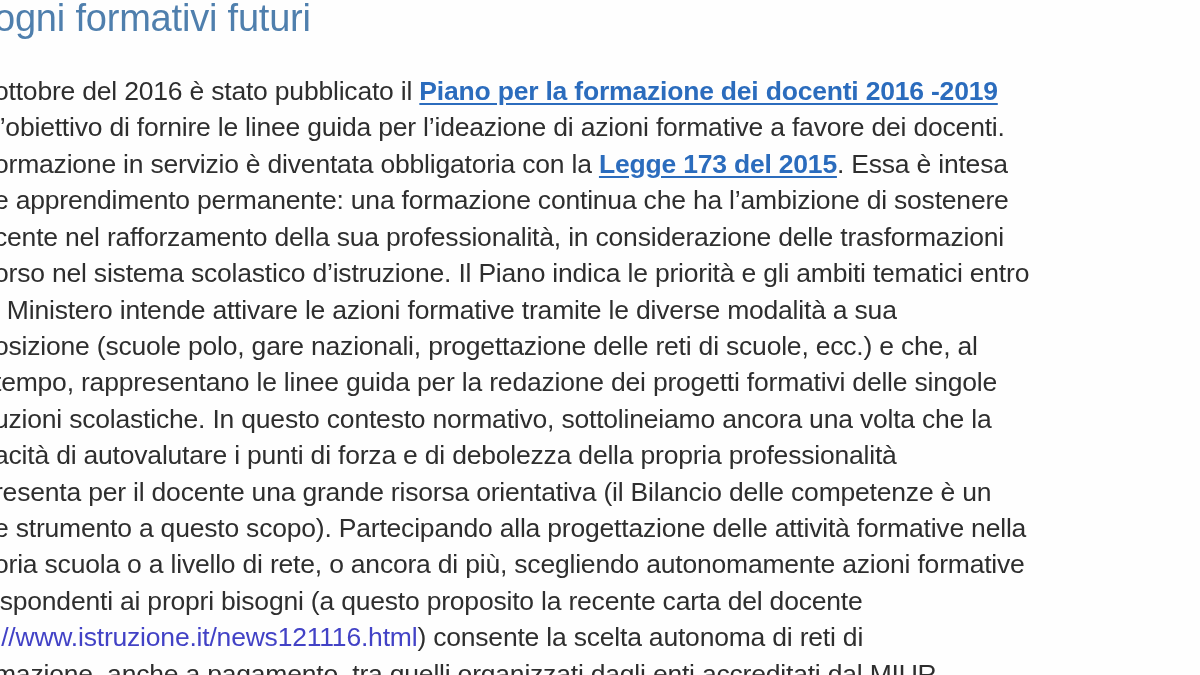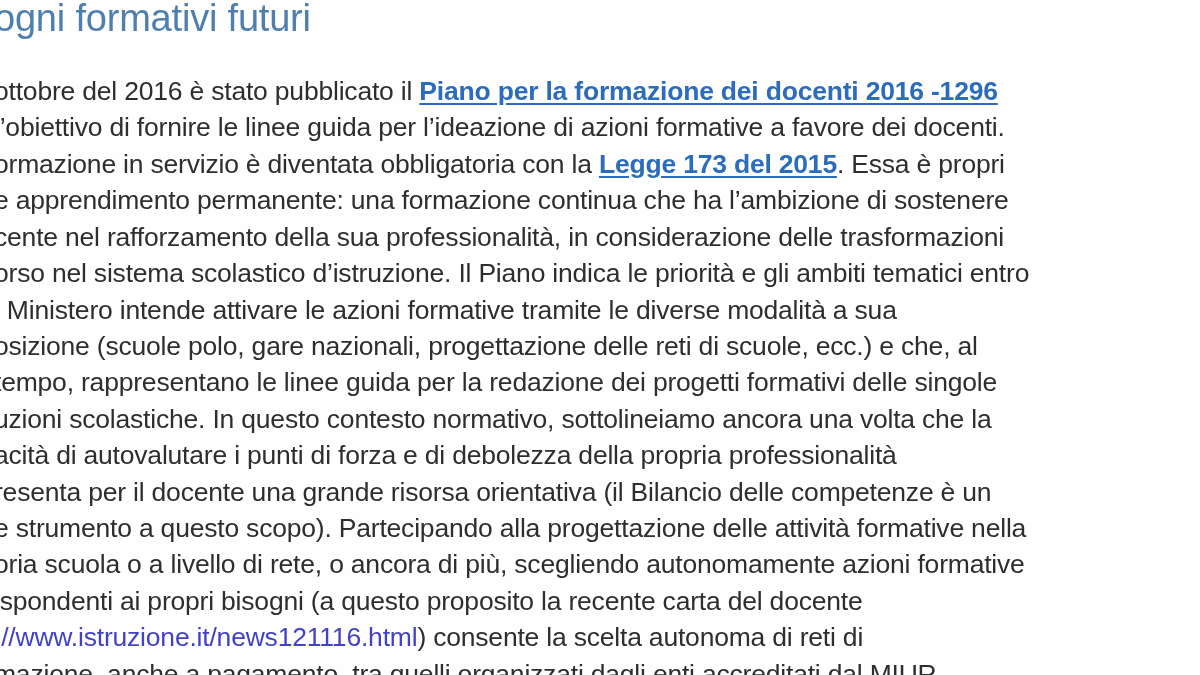--- a/index.html
+++ b/index.html
@@ -49,25 +49,25 @@
 <body>
 
 <div class="page">
 
   <h1 class="heading">
     <span>ogni formativi futuri</span>
   </h1>
 
   <div class="para">
 
-    <div class="line"><span>ottobre del 2016 è stato pubblicato il </span><span class="link">Piano per la formazione dei docenti 2016 -1296</span><span></span></div>
+    <div class="line"><span>ottobre del 2016 è stato pubblicato il </span><span class="link">Piano per la formazione dei docenti 2016 -2019</span><span></span></div>
 
     <div class="line"><span>l’obiettivo di fornire le linee guida per l’ideazione di azioni formative a favore dei docenti.</span></div>
 
-    <div class="line"><span>ormazione in servizio è diventata obbligatoria con la </span><span class="link">Legge 173 del 2015</span><span>. Essa è propri</span></div>
+    <div class="line"><span>ormazione in servizio è diventata obbligatoria con la </span><span class="link">Legge 173 del 2015</span><span>. Essa è intesa</span></div>
 
     <div class="line"><span>e apprendimento permanente: una formazione continua che ha l’ambizione di sostenere</span></div>
 
     <div class="line"><span>cente nel rafforzamento della sua professionalità, in considerazione delle trasformazioni</span></div>
 
     <div class="line"><span>orso nel sistema scolastico d’istruzione. Il Piano indica le priorità e gli ambiti tematici entro</span></div>
 
     <div class="line"><span>l Ministero intende attivare le azioni formative tramite le diverse modalità a sua</span></div>
 
     <div class="line"><span>osizione (scuole polo, gare nazionali, progettazione delle reti di scuole, ecc.) e che, al</span></div>

